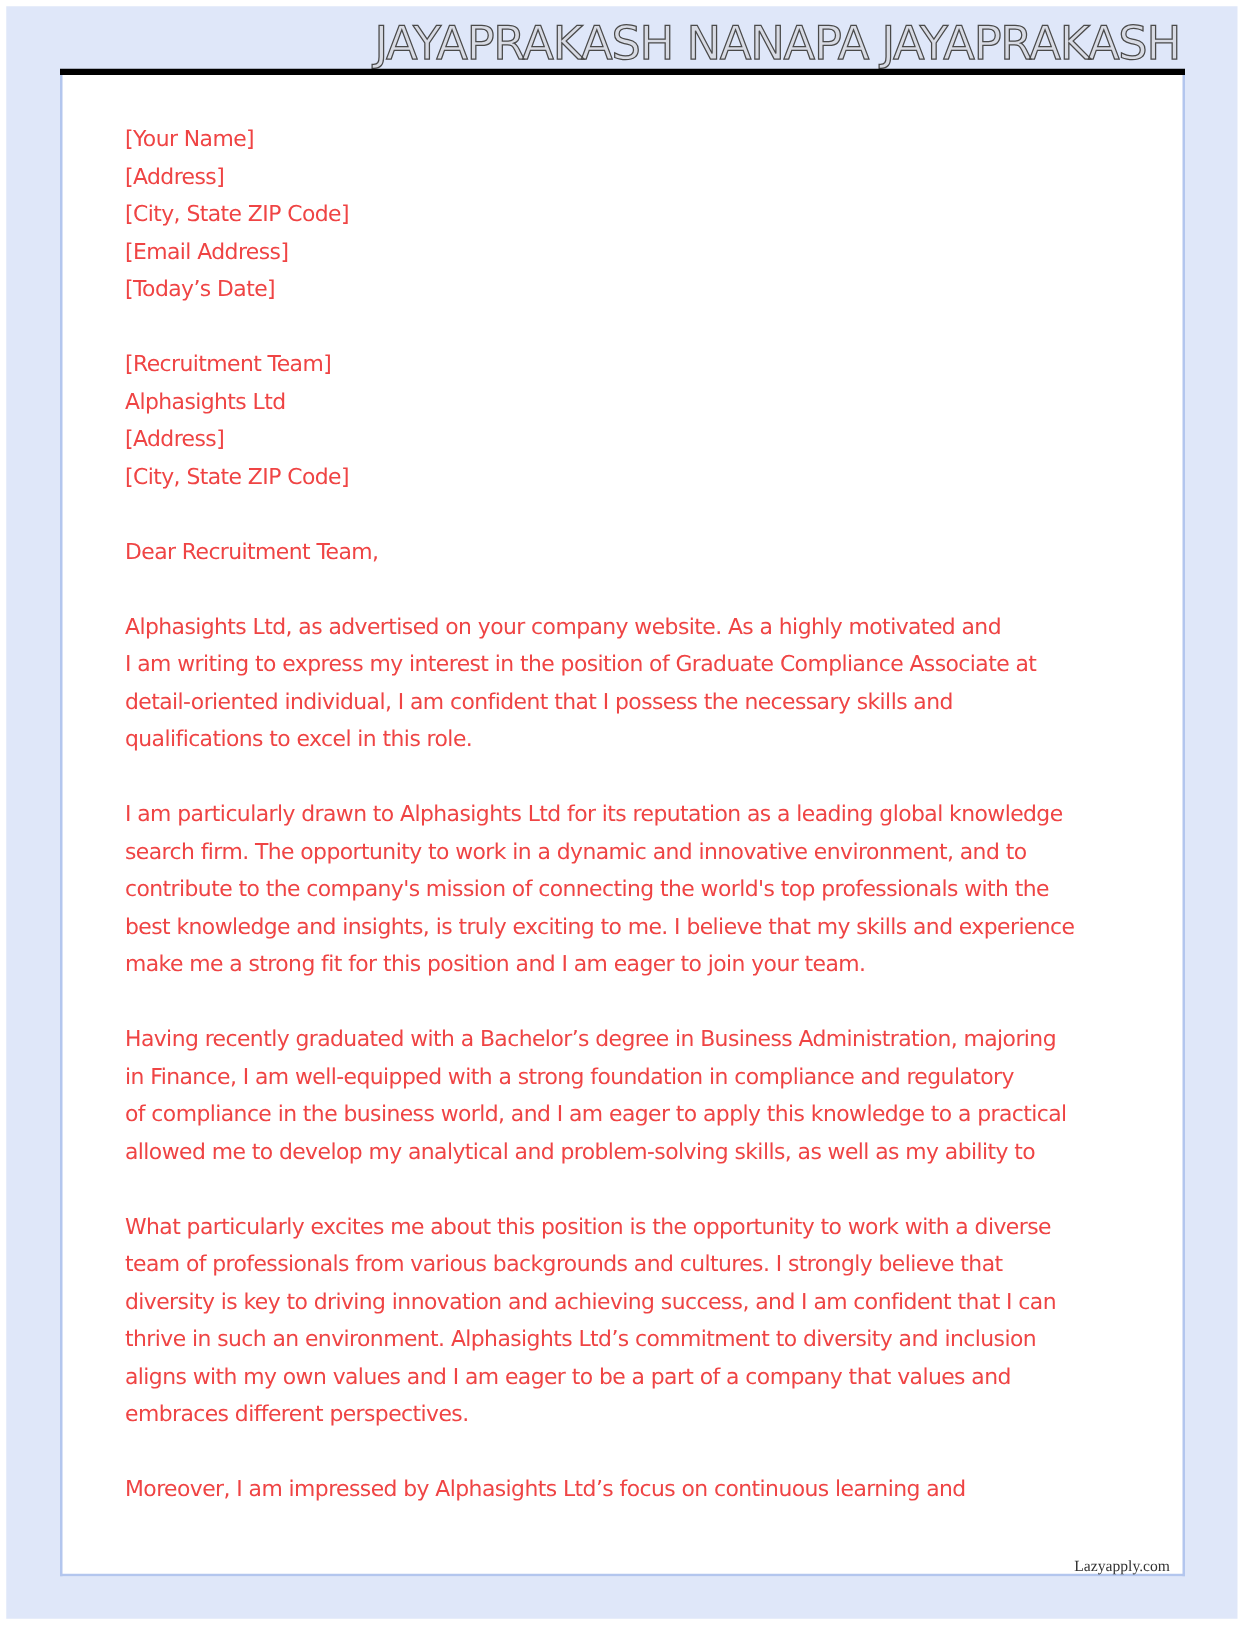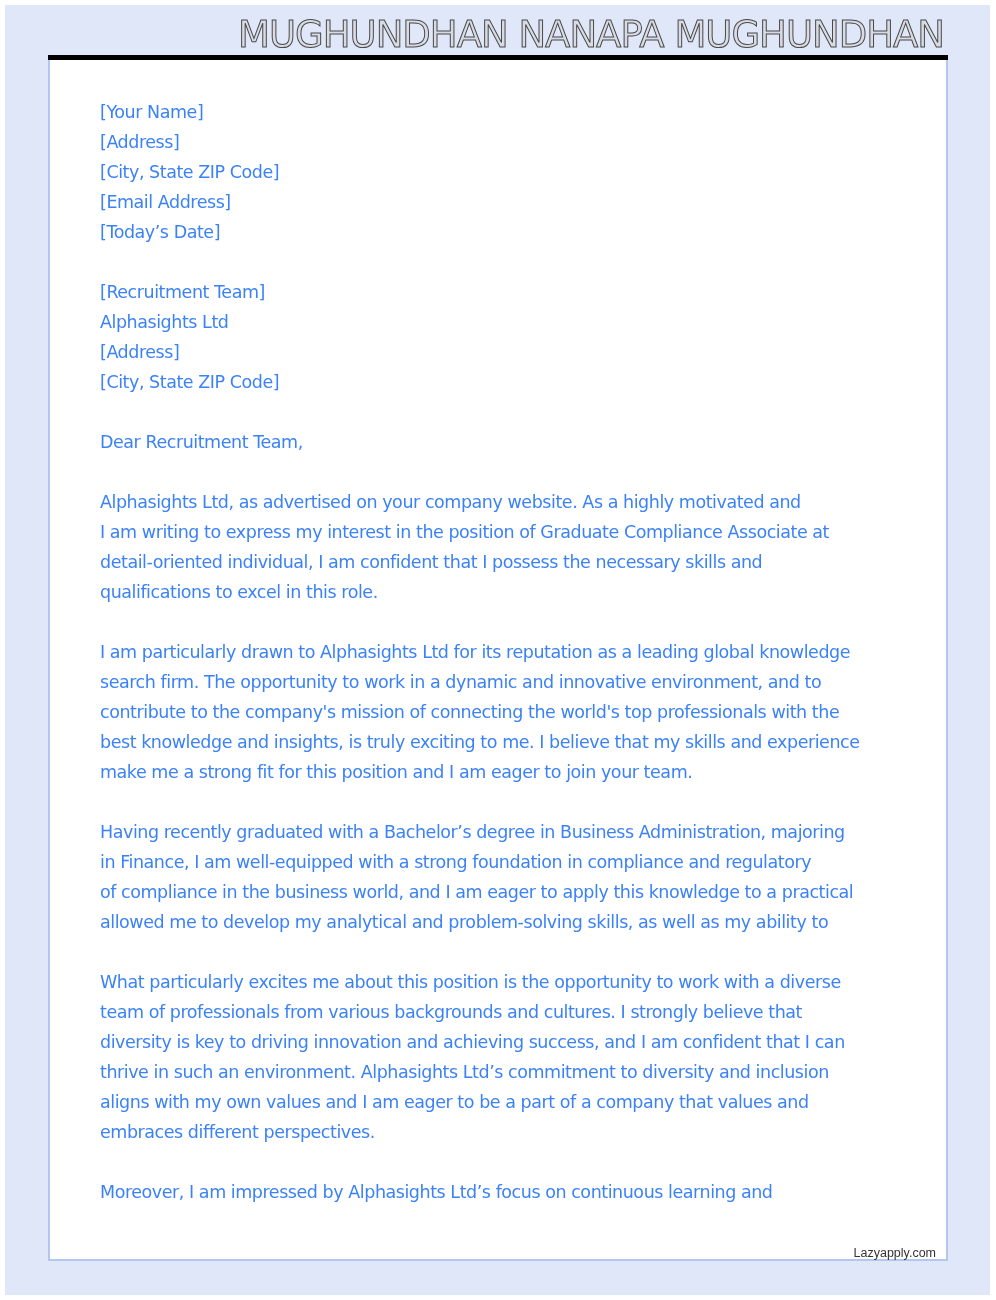--- a/index.html
+++ b/index.html
@@ -17,36 +17,36 @@
     .topbar {
       position: absolute; left: 48px; top: 55px; width: 900px; height: 5px; background: #000000;
     }
     .page {
       position: absolute; left: 48px; top: 60px; width: 896px; height: 1199px;
       background: #ffffff; border: 2px solid #b3c6ee; border-top: none;
     }
     .content {
       position: absolute; left: 100px; top: 97px; width: 800px;
       font-family: "DejaVu Sans", sans-serif; font-size: 17.5px; line-height: 30px;
-      color: #3b82f6; letter-spacing: -0.45px;
+      color: #ef4444; letter-spacing: -0.45px;
     }
     .line { display: block; height: 30px; white-space: nowrap; }
     .gap { display: block; height: 30px; }
     .para { display: block; white-space: normal; }
     .para span { display: block; white-space: nowrap; height: 30px; }
     .footer {
       position: absolute; right: 60px; top: 1246px; font-size: 12.5px; color: #333333;
-      font-family: Liberation Sans, sans-serif;
+      font-family: Liberation Serif, serif;
     }
   </style>
 </head>
 <body>
 
 <div class="bg"></div>
-<div class="name">MUGHUNDHAN NANAPA MUGHUNDHAN</div>
+<div class="name">JAYAPRAKASH NANAPA JAYAPRAKASH</div>
 <div class="topbar"></div>
 <div class="page"></div>
 
 <div class="content">
   <div>
     <span class="line">[Your Name]</span>
     <span class="line">[Address]</span>
     <span class="line">[City, State ZIP Code]</span>
     <span class="line">[Email Address]</span>
     <span class="line">[Today’s Date]</span>

